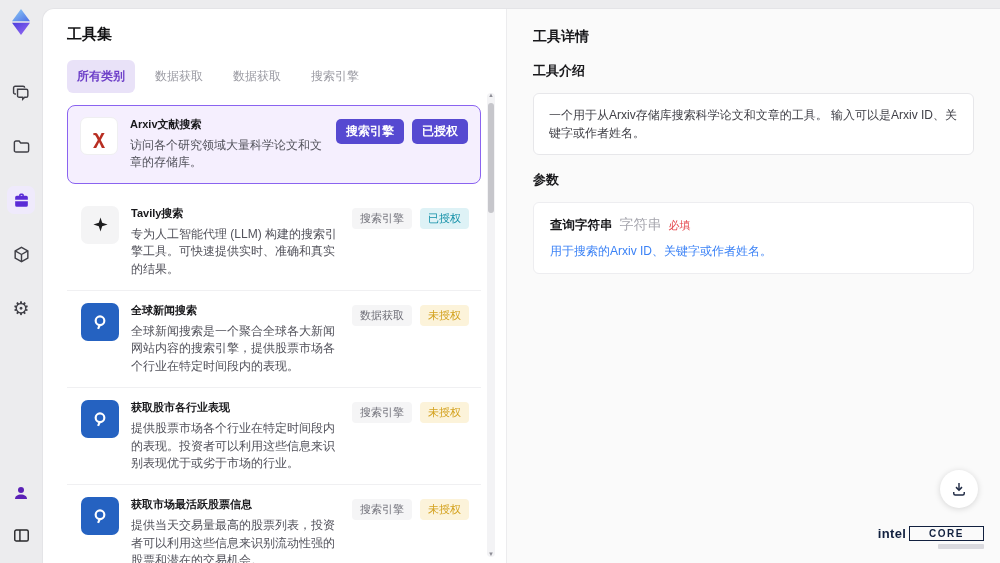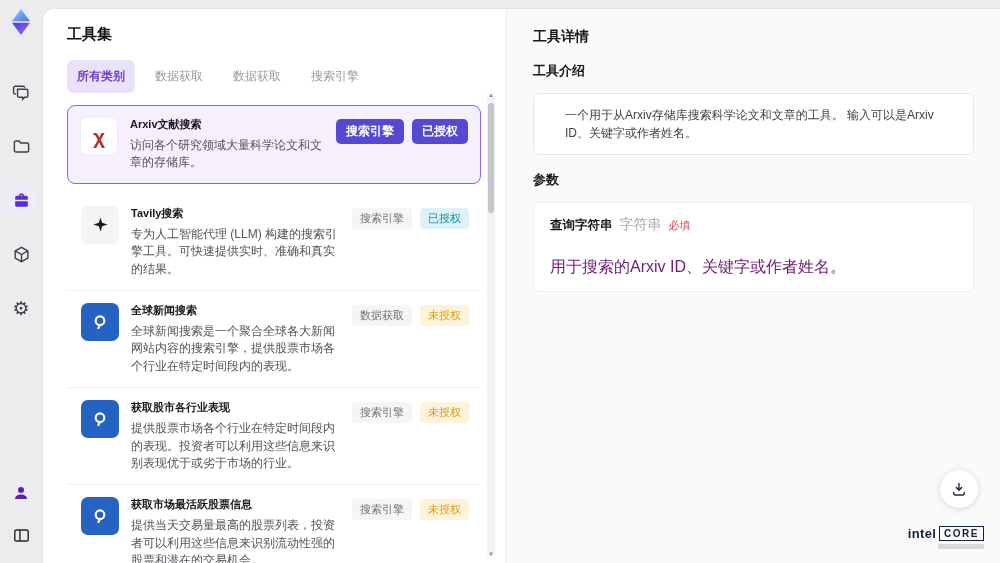--- a/index.html
+++ b/index.html
@@ -60,38 +60,38 @@
                   background:#c6c6cb; border-radius:3px; }
   .scroll-arrow { position:absolute; left:0; width:8px; text-align:center; font-size:6px; color:#8e8e96; }
   .scroll-arrow.up { top:-1px; } .scroll-arrow.down { bottom:0; }
 
   
   .detail-panel { position:absolute; left:463px; top:0; right:0; height:100%;
                   background:#fafafa; border-left:1px solid #ececee; padding:19px 26px; }
   .detail-title { font-size:14px; font-weight:bold; }
   .section-h { font-size:13px; font-weight:bold; margin-top:16px; }
   .intro-box { margin-top:13px; background:#fff; border:1px solid #e7e7ea; border-radius:6px;
-               padding:12px 31px; font-size:12px; color:#3f3f46; line-height:1.5; }
+               padding:12px 15px; font-size:12px; color:#3f3f46; line-height:1.5; }
   .param-card { margin-top:13px; background:#fff; border:1px solid #ededf0; border-radius:6px;
                 padding:13px 16px; }
   .param-head { display:flex; align-items:baseline; gap:7px; }
   .param-name { font-size:12.5px; font-weight:bold; color:#18181b; }
   .param-type { font-size:14px; color:#a5a5ad; }
   .param-req  { font-size:11px; color:#e5484d; }
-  .param-desc { font-size:16px; color:#701a75; margin-top:23px; }
+  .param-desc { font-size:12px; color:#3b82f6; margin-top:9px; }
 
   
   .fab { position:absolute; right:22px; bottom:55px; width:38px; height:38px; border-radius:50%;
          background:#fff; box-shadow:0 1px 6px rgba(0,0,0,.15); display:flex; align-items:center;
          justify-content:center; cursor:pointer; }
   .intel { position:absolute; right:16px; bottom:14px; text-align:right; color:#11203f; }
   .intel-row { display:flex; align-items:center; gap:3px; justify-content:flex-end; }
   .intel-word { font-size:13px; font-weight:bold; letter-spacing:.3px; }
   .core-word { font-size:10px; font-weight:bold; letter-spacing:1.5px; border:1.5px solid #11203f;
-               padding:1px 4px; text-transform:uppercase; }
+               padding:1px 19px; text-transform:uppercase; }
   .intel-sub { height:5px; width:46px; background:#d9d9de; margin:3px 0 0 auto; border-radius:1px; }
 
   svg { display:block; }
 </style>
 </head>
 <body>
 
 <div class="rail">
   <div class="logo">
     <svg width="28" height="28" viewBox="0 0 28 28">

